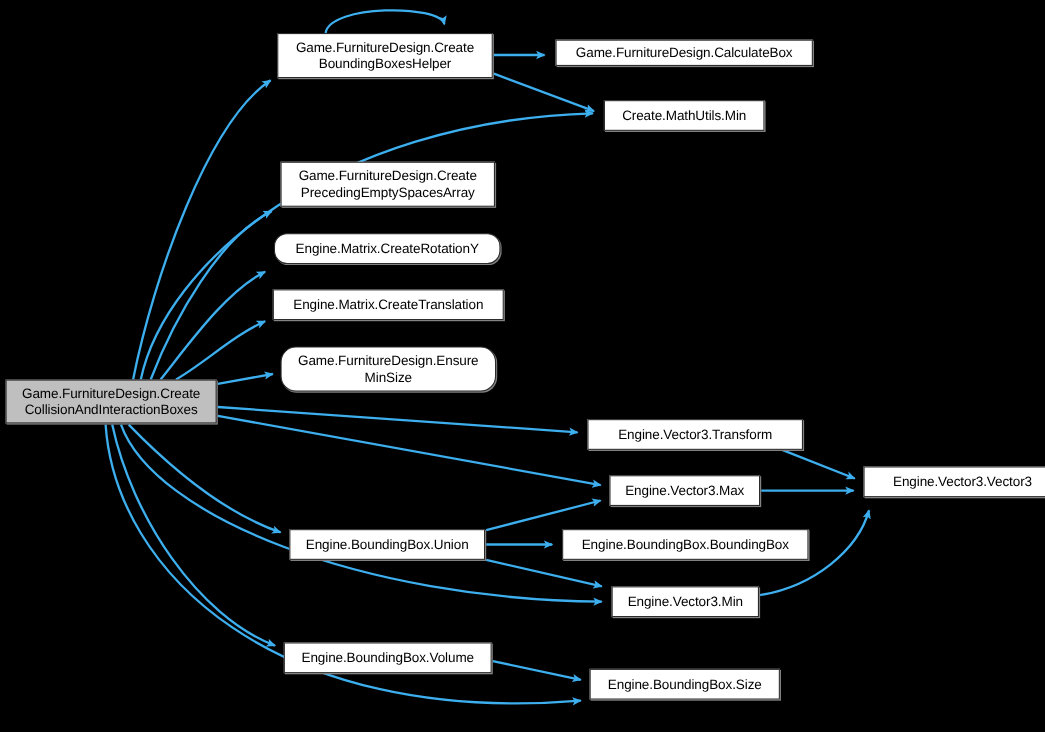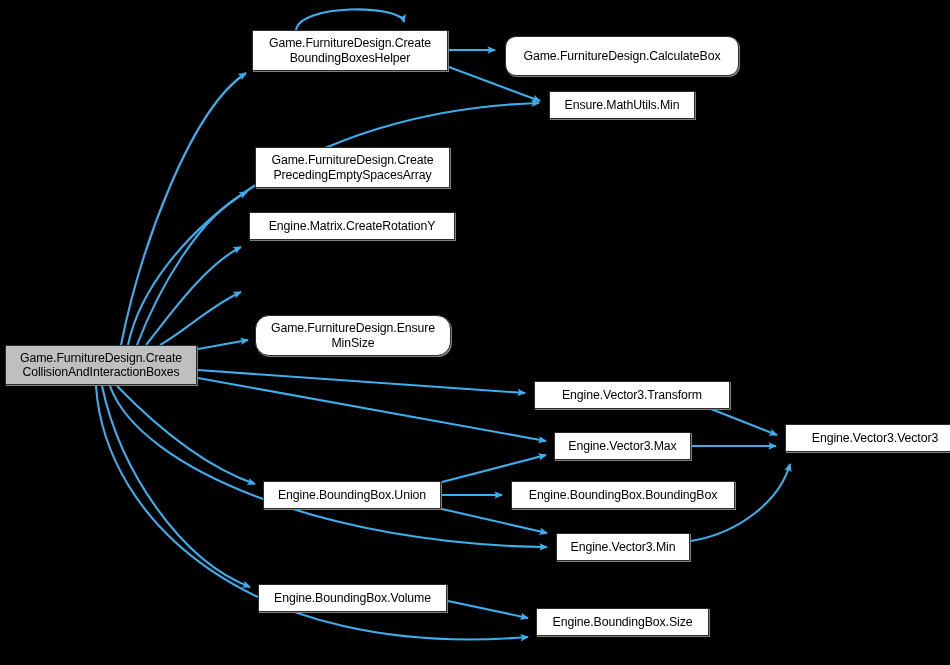--- a/index.html
+++ b/index.html
@@ -74,32 +74,35 @@
   </svg>
 
   <div class="node root" style="left: 5px; top: 345px; width: 192px; height: 40px; background: rgb(191, 191, 191);">
     <span class="lbl">Game.FurnitureDesign.Create
 CollisionAndInteractionBoxes</span>
   </div>
   <div class="node" style="left: 252px; top: 30px; width: 196px; height: 41px;">
     <span class="lbl">Game.FurnitureDesign.Create
 BoundingBoxesHelper</span>
   </div>
-  <div class="node" style="left: 505px; top: 36px; width: 234px; height: 40px; border-radius: 11px;">
+  <div class="node" style="left: 505px; top: 36px; width: 234px; height: 24px;">
     <span class="lbl">Game.FurnitureDesign.CalculateBox</span>
   </div>
   <div class="node" style="left: 549px; top: 91px; width: 146px; height: 28px;">
-    <span class="lbl">Ensure.MathUtils.Min</span>
+    <span class="lbl">Create.MathUtils.Min</span>
   </div>
   <div class="node" style="left: 255px; top: 147px; width: 195px; height: 41px;">
     <span class="lbl">Game.FurnitureDesign.Create
 PrecedingEmptySpacesArray</span>
   </div>
-  <div class="node" style="left: 249px; top: 212px; width: 206px; height: 28px;">
+  <div class="node" style="left: 249px; top: 212px; width: 206px; height: 28px; border-radius: 12px;">
     <span class="lbl">Engine.Matrix.CreateRotationY</span>
+  </div>
+  <div class="node" style="left: 248px; top: 263px; width: 210px; height: 28px;">
+    <span class="lbl">Engine.Matrix.CreateTranslation</span>
   </div>
   <div class="node" style="left: 255px; top: 315px; width: 196px; height: 41px; border-radius: 14px;">
     <span class="lbl">Game.FurnitureDesign.Ensure
 MinSize</span>
   </div>
   <div class="node" style="left: 534px; top: 381px; width: 196px; height: 28px;">
     <span class="lbl">Engine.Vector3.Transform</span>
   </div>
   <div class="node" style="left: 554px; top: 432px; width: 137px; height: 28px;">
     <span class="lbl">Engine.Vector3.Max</span>

